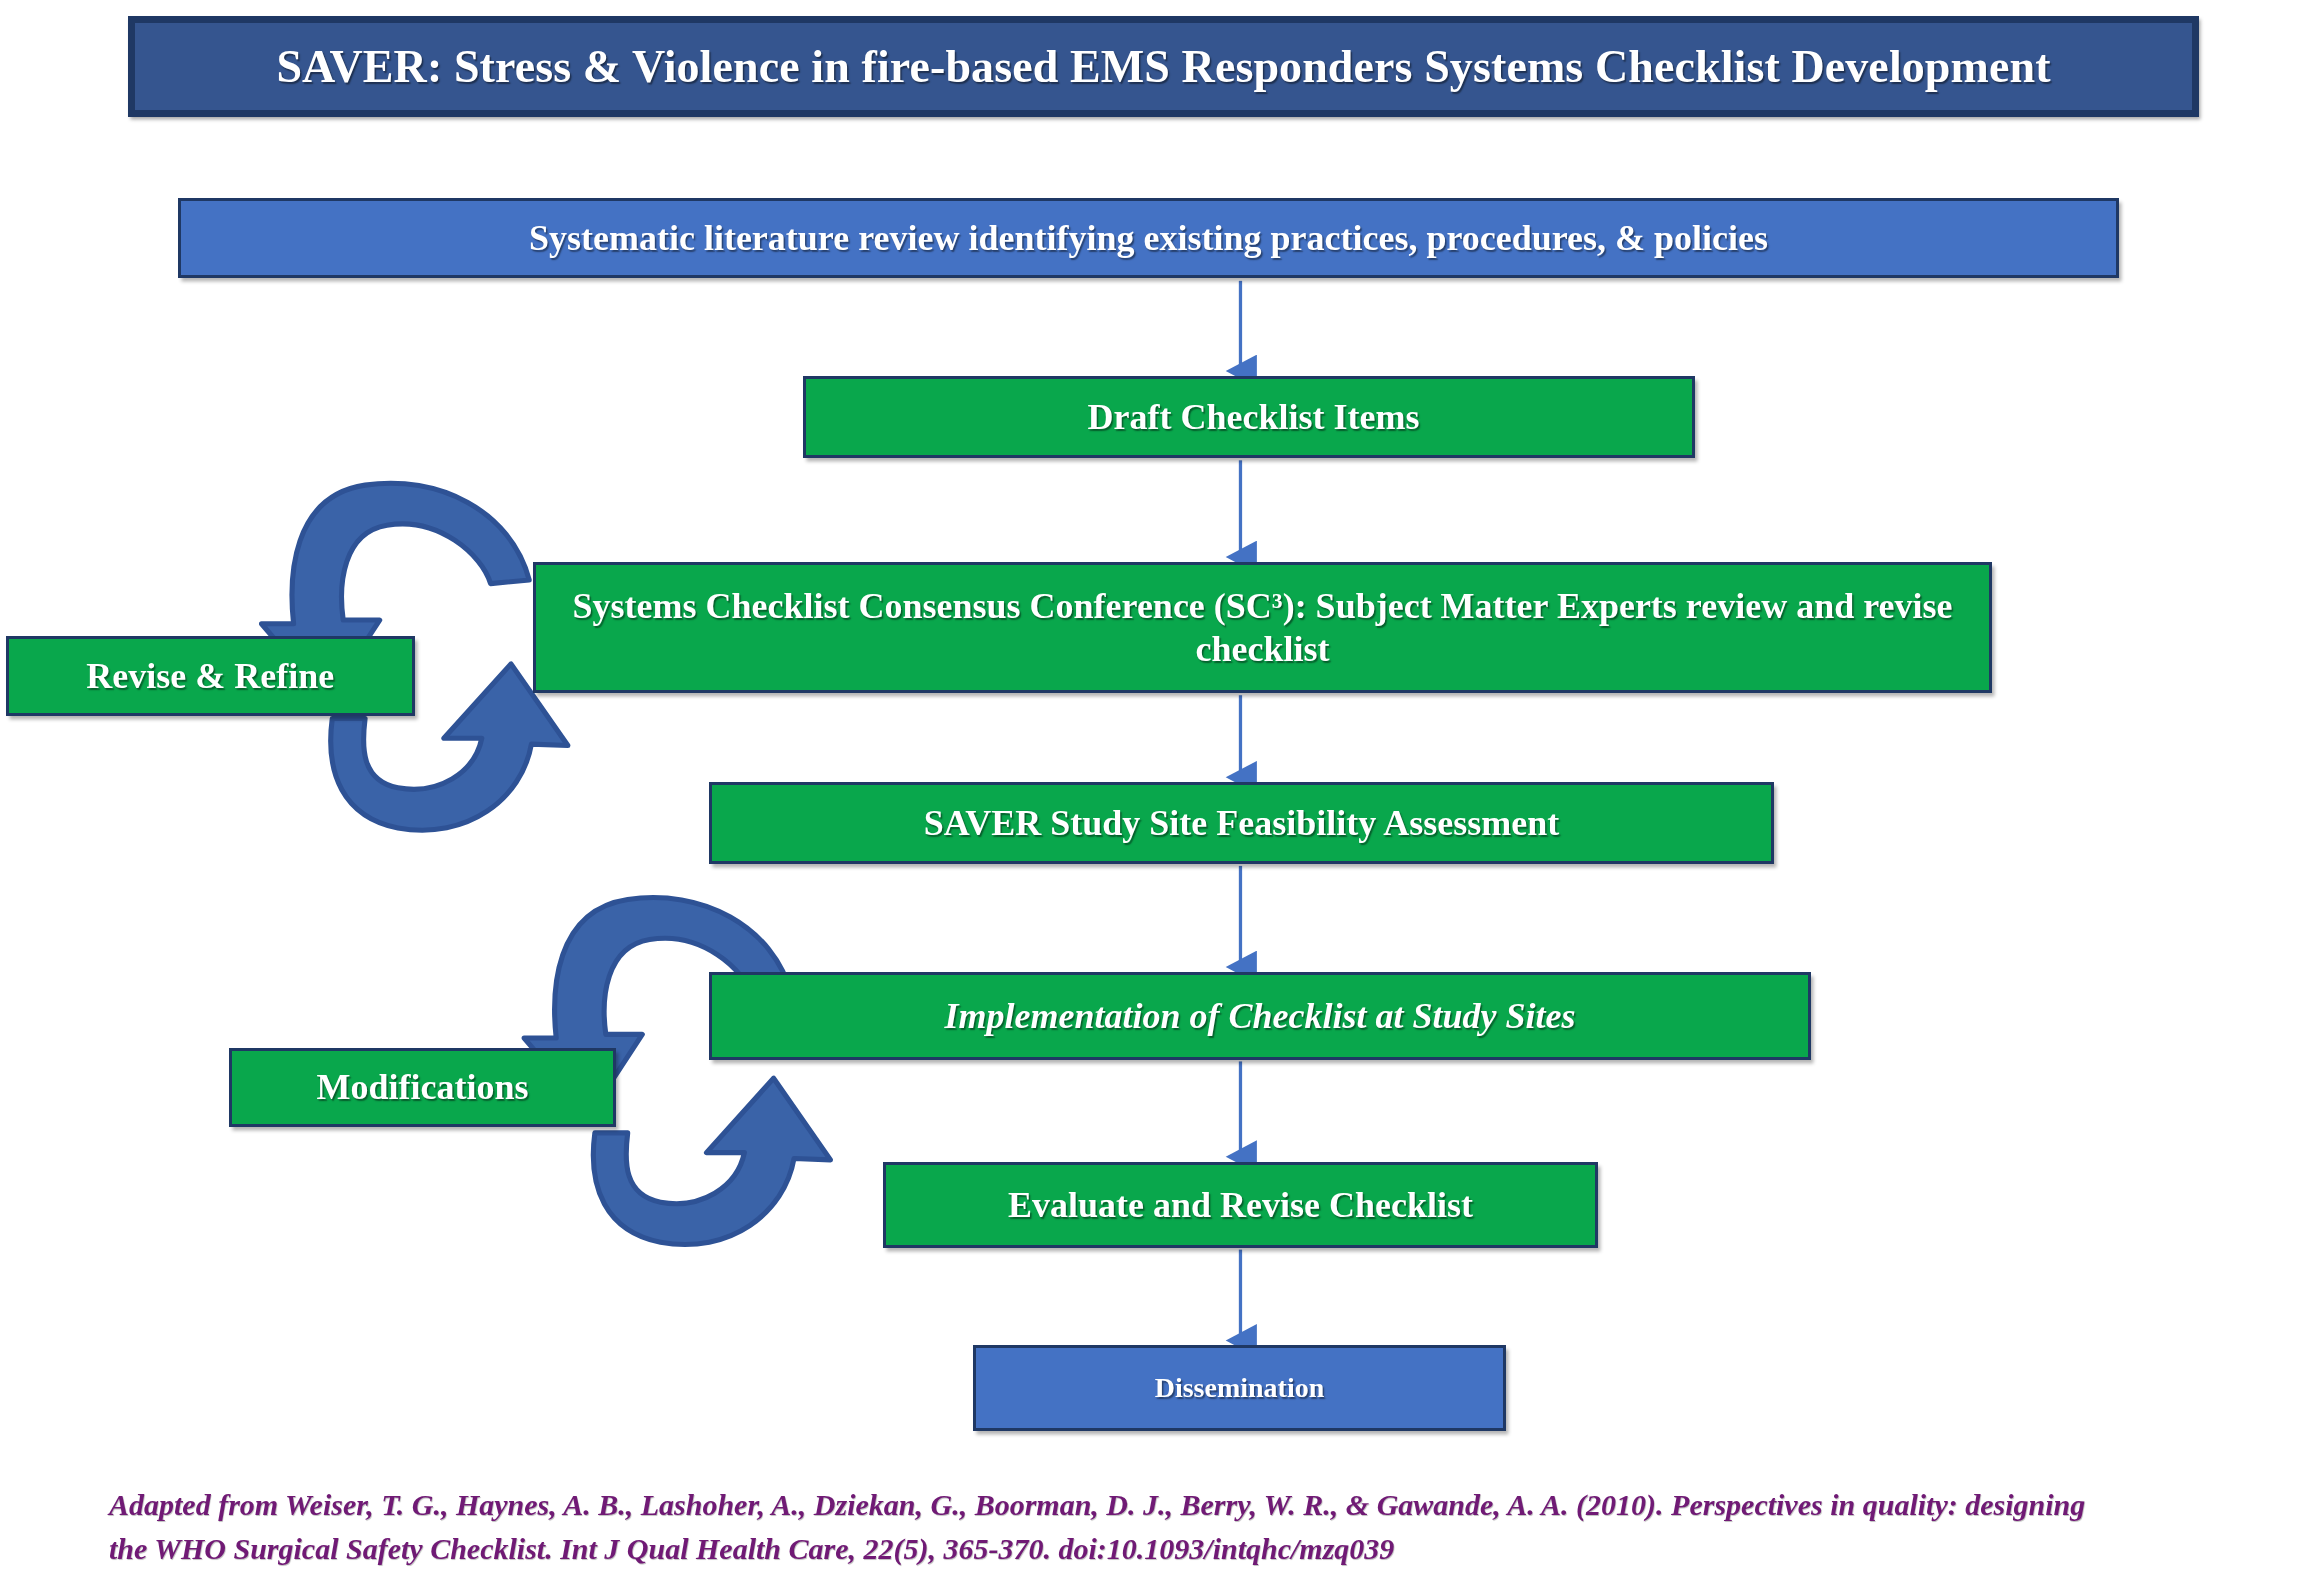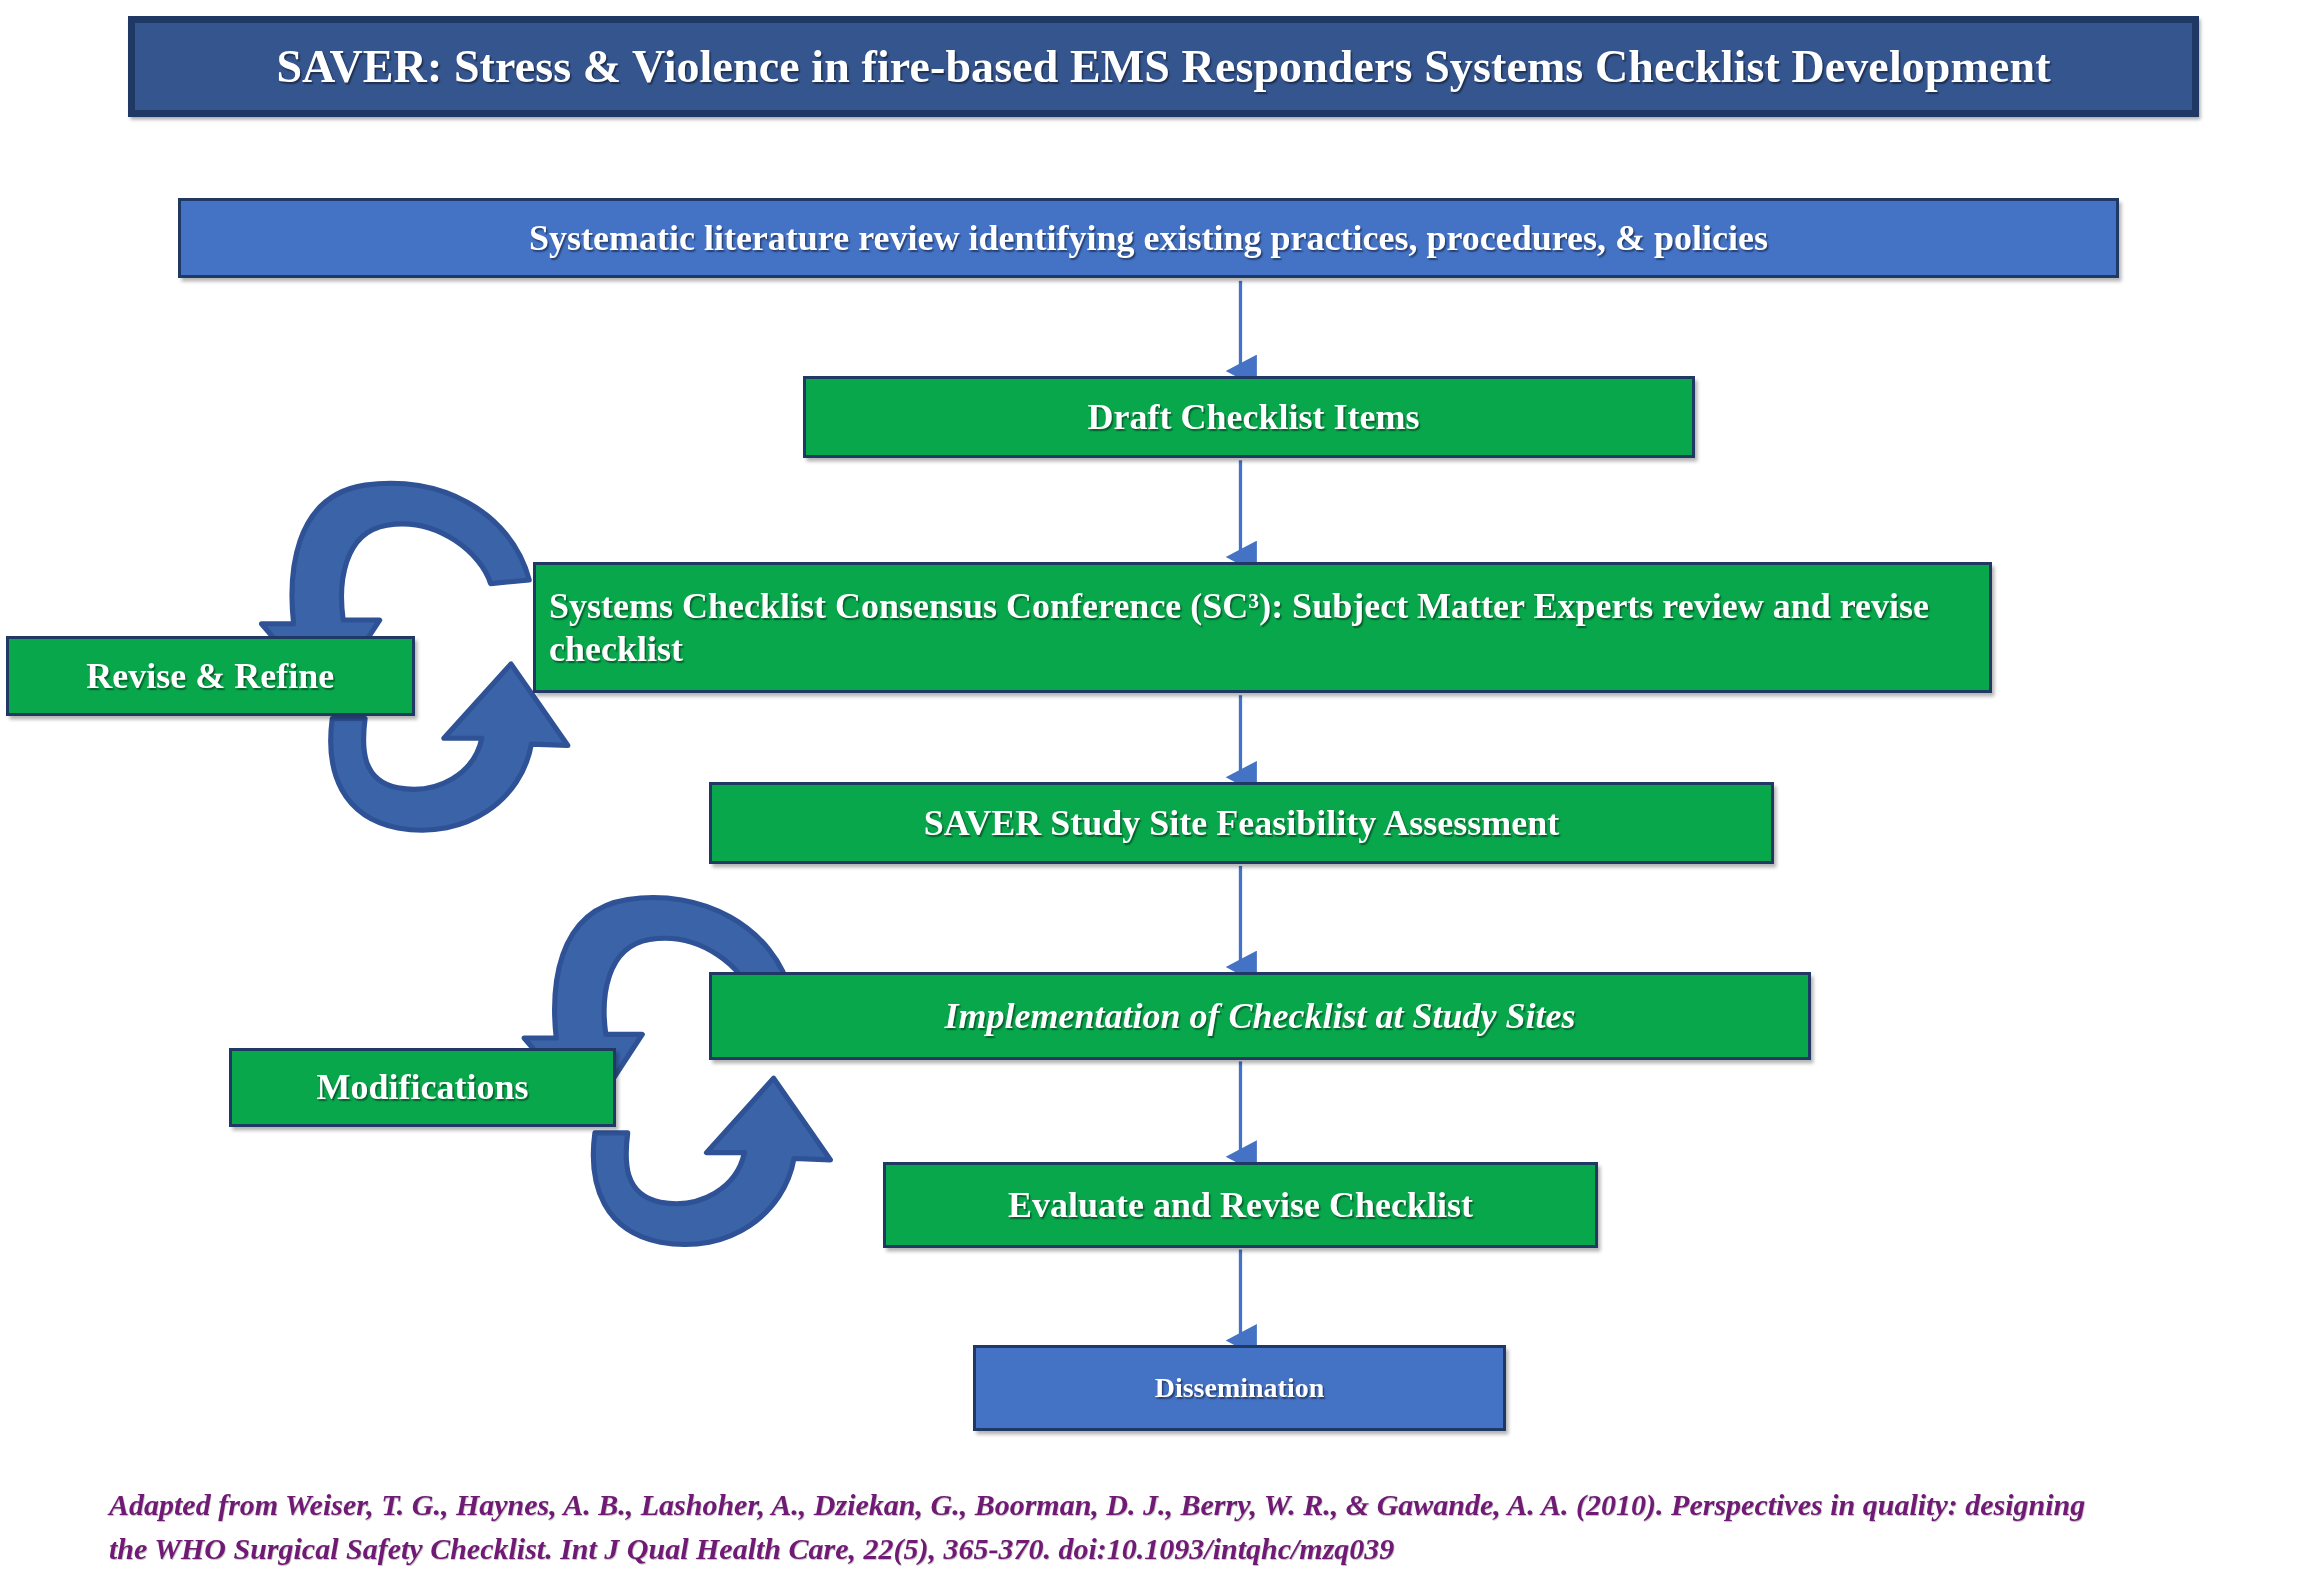--- a/index.html
+++ b/index.html
@@ -22,20 +22,21 @@
     color:#ffffff;font-weight:bold;font-size:46px;letter-spacing:0.1px;
     text-shadow:1.5px 1.5px 1.5px rgba(0,0,0,.45);
     white-space:nowrap;
   }
 
   
   .node{
     position:absolute;box-sizing:border-box;
     border:3.6px solid #1F3864;
     display:flex;align-items:center;justify-content:center;
+    text-align:center;
     box-shadow:2.9px 3.6px 3.6px rgba(0,0,0,.30);
   }
   .node .lbl{
     color:#ffffff;font-weight:bold;line-height:1.17;
     text-shadow:1.5px 1.5px 1.5px rgba(0,0,0,.45);
     padding:0 13px;
   }
   .blue{background:#4472C4;}
   .green{background:#09A74C;}
 

